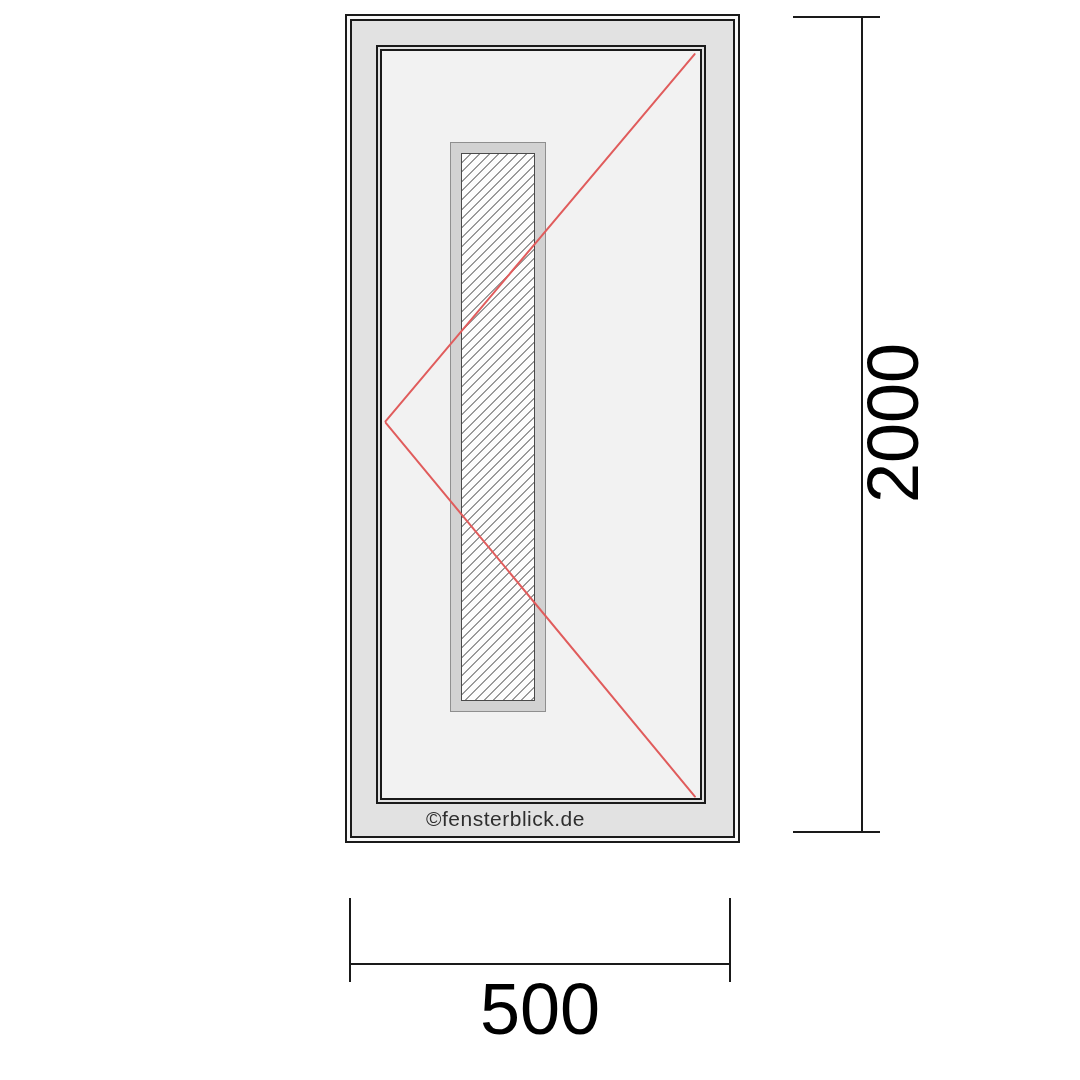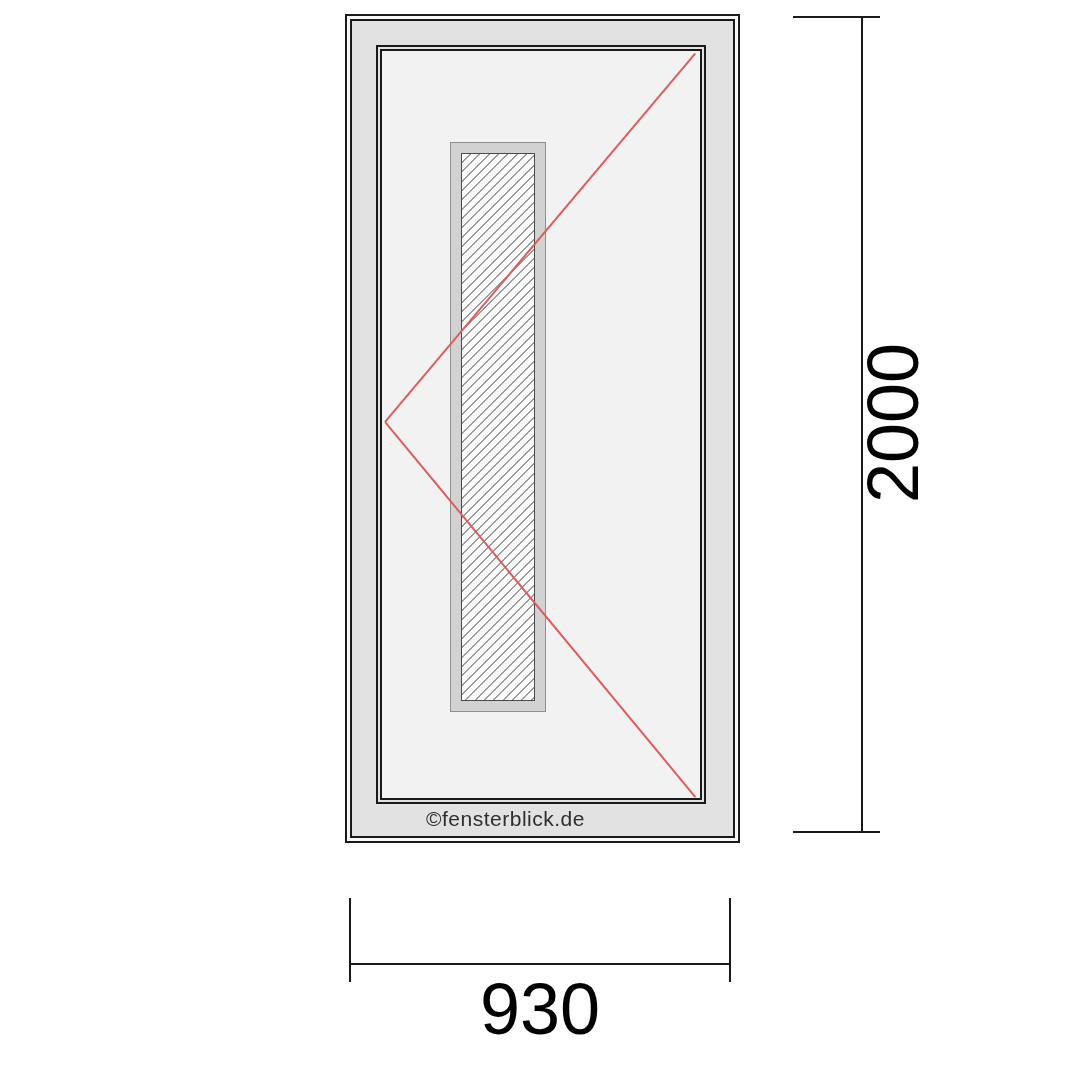--- a/index.html
+++ b/index.html
@@ -106,15 +106,15 @@
   <div class="watermark">©fensterblick.de</div>
 
   <div class="dim-line ext-top"></div>
   <div class="dim-line ext-bottom"></div>
   <div class="dim-line dim-v"></div>
   <div class="dim-label height">2000</div>
 
   <div class="dim-line ext-left"></div>
   <div class="dim-line ext-right"></div>
   <div class="dim-line dim-h"></div>
-  <div class="dim-label width">930</div>
+  <div class="dim-label width">500</div>
 
 </div>
 
 </body></html>

